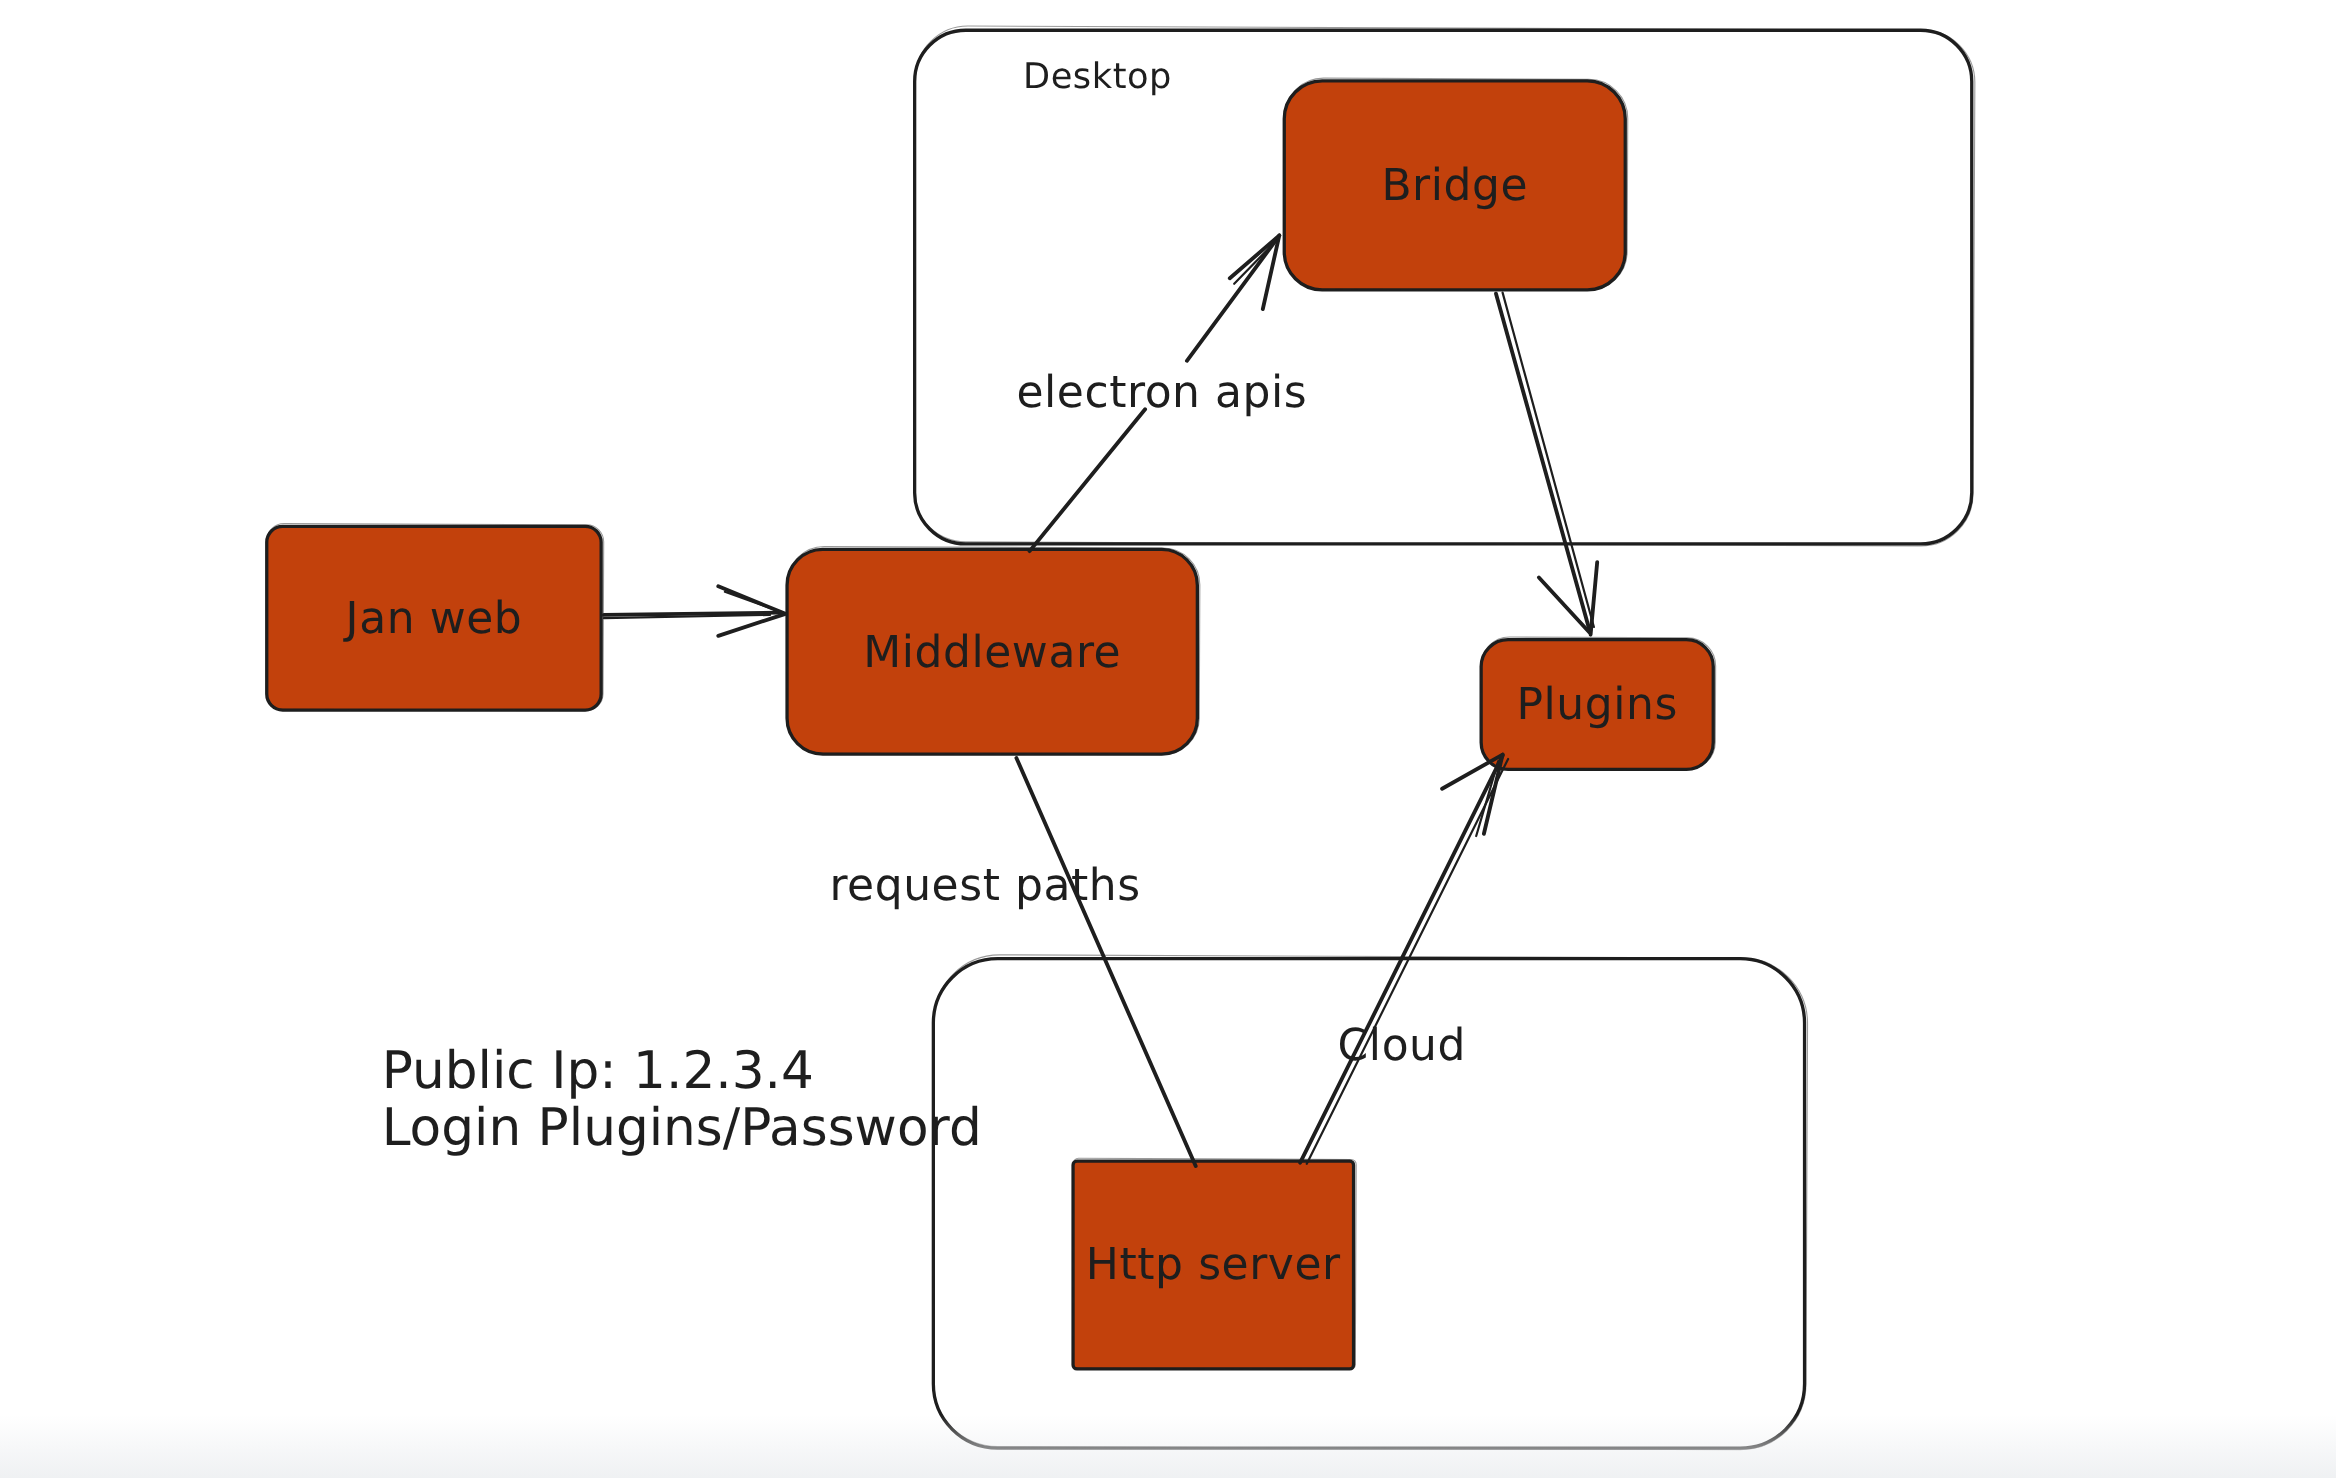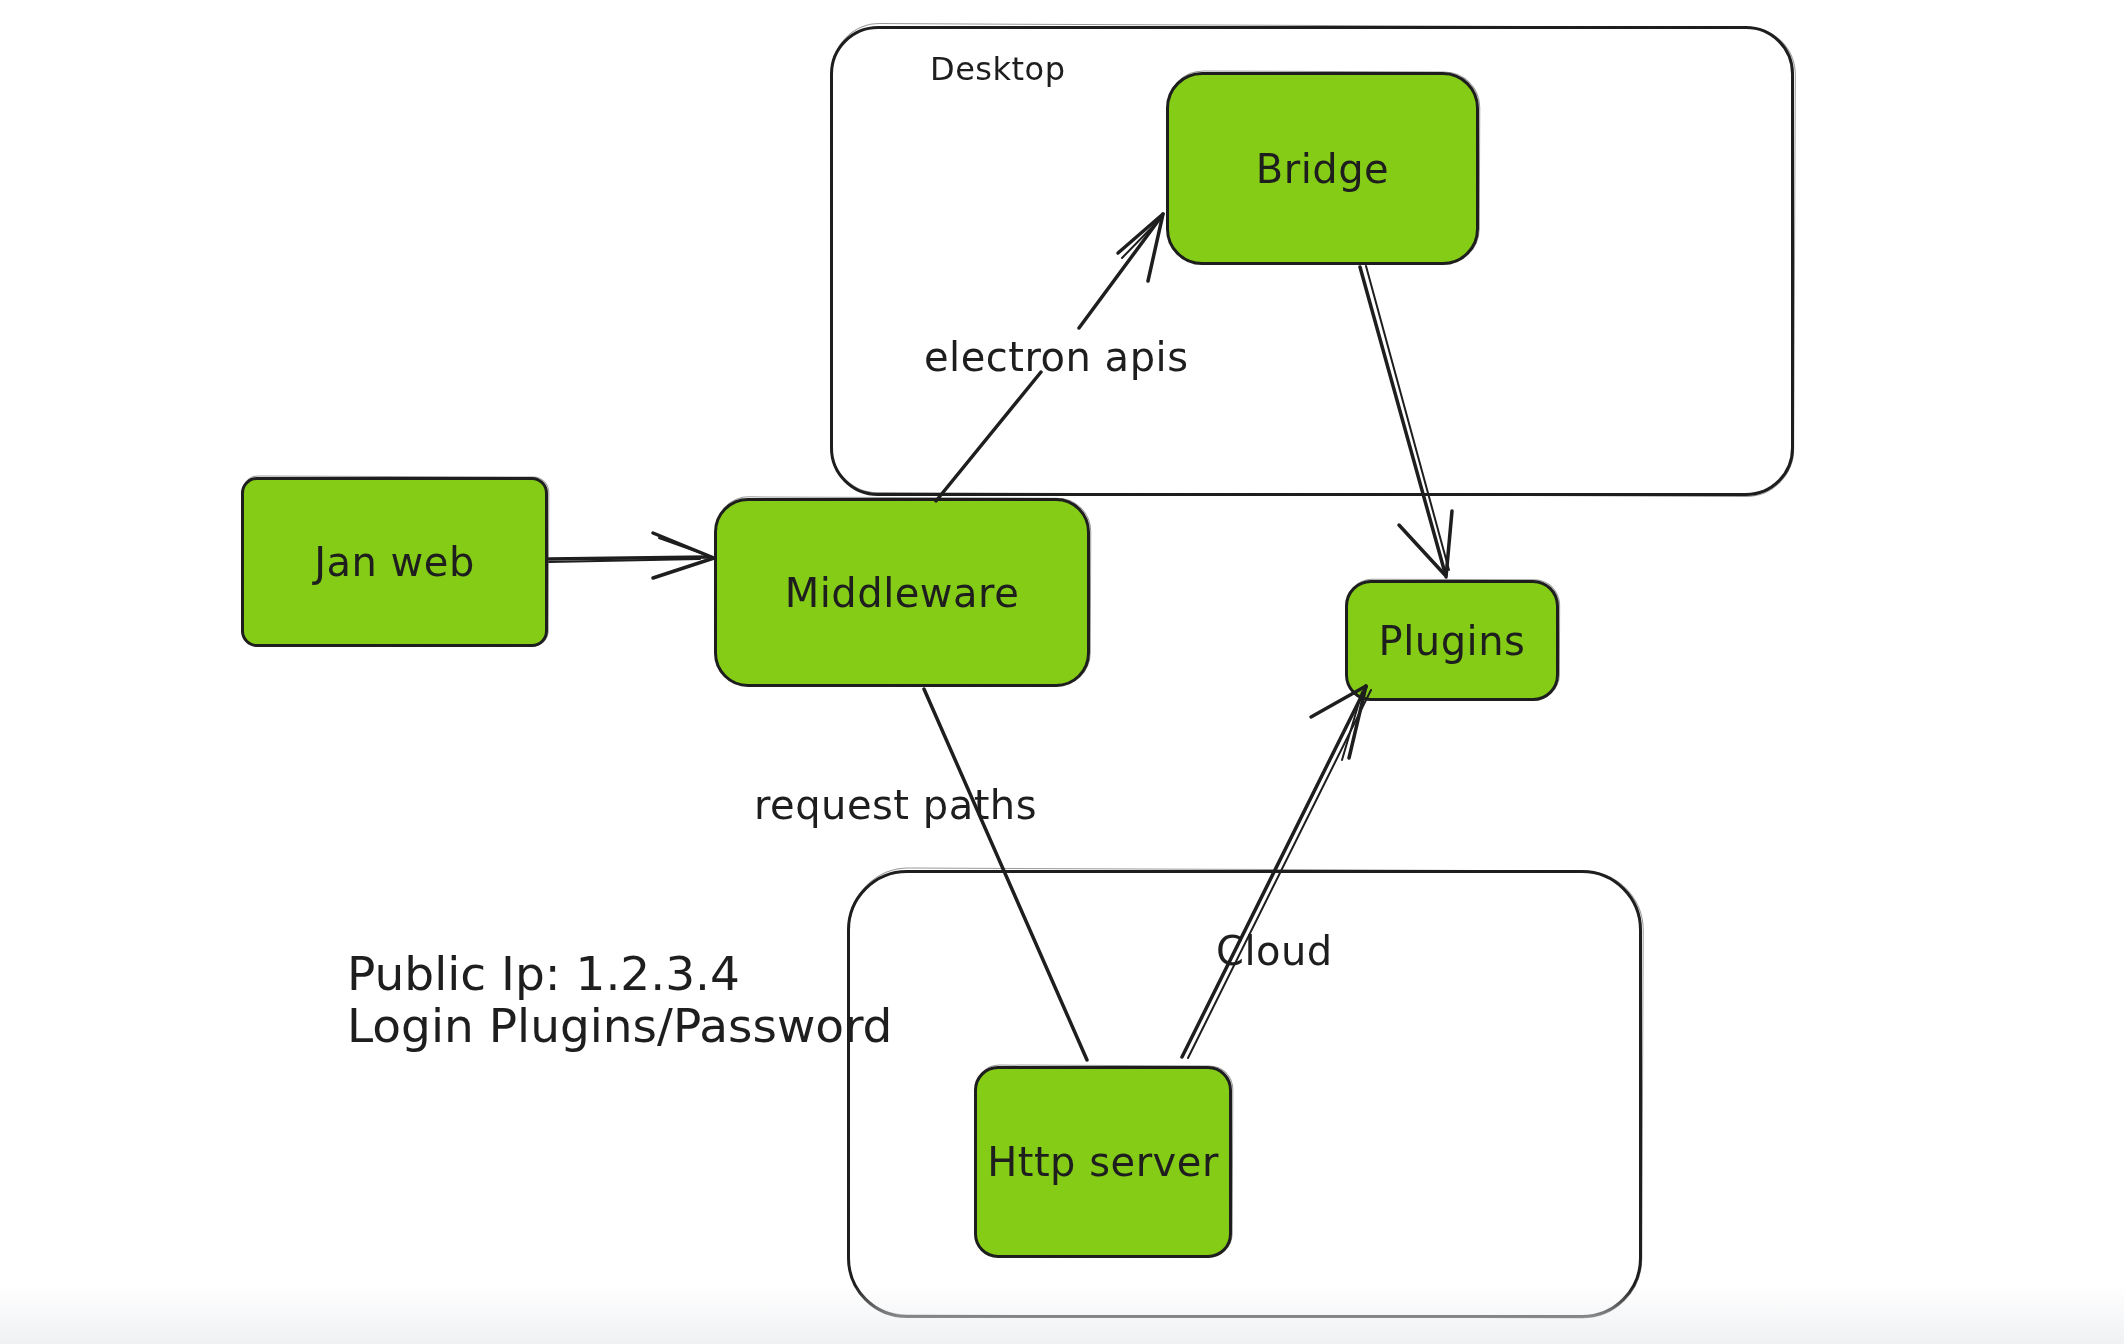--- a/index.html
+++ b/index.html
@@ -8,21 +8,21 @@
     width:2124px;height:1344px;
     background:#ffffff;
     overflow:hidden;
     font-family:"DejaVu Sans",sans-serif;
     color:#1e1e1e;
   }
   
   .shape{
     position:absolute;
     border:3.5px solid #1e1e1e;
-    background:#84cc16;
+    background:#c2410c;
     box-sizing:border-box;
     display:flex;align-items:center;justify-content:center;
   }
   .shape::after{
     content:"";
     position:absolute;inset:-3px;
     border:1.6px solid #1e1e1e;
     border-radius:inherit;
     opacity:.45;
     transform:rotate(.25deg) translate(1px,-1px);
@@ -72,21 +72,21 @@
     background:linear-gradient(to bottom, rgba(238,240,242,0), rgba(238,240,242,.95));
     z-index:6;
   }
   
   #desktop-container{left:830px;top:26px;width:964px;height:470px;border-radius:48px;}
   #cloud-container{left:847px;top:870px;width:795px;height:448px;border-radius:60px;}
   #jan-web-box{left:241px;top:477px;width:307px;height:170px;border-radius:16px;}
   #middleware-box{left:714px;top:498px;width:376px;height:189px;border-radius:34px;}
   #bridge-box{left:1166px;top:72px;width:313px;height:193px;border-radius:36px;}
   #plugins-box{left:1345px;top:567px;width:214px;height:121px;border-radius:26px;margin-top:13px;}
-  #http-server-box{left:974px;top:1054px;width:258px;height:192px;border-radius:24px;margin-top:12px;}
+  #http-server-box{left:974px;top:1054px;width:258px;height:192px;border-radius:5px;}
   #desktop-label{left:930px;top:50px;font-size:32px;}
   #cloud-label{left:1216px;top:928px;}
   #electron-apis-label{left:924px;top:334px;}
   #request-paths-label{left:754px;top:782px;}
 </style>
 </head>
 <body>
 
 <div class="canvas">
 

